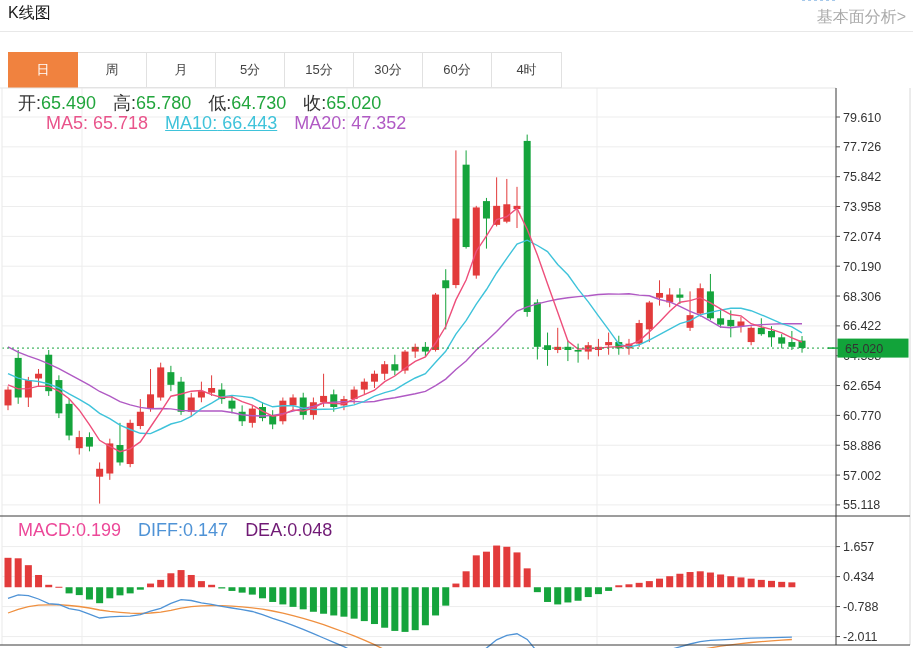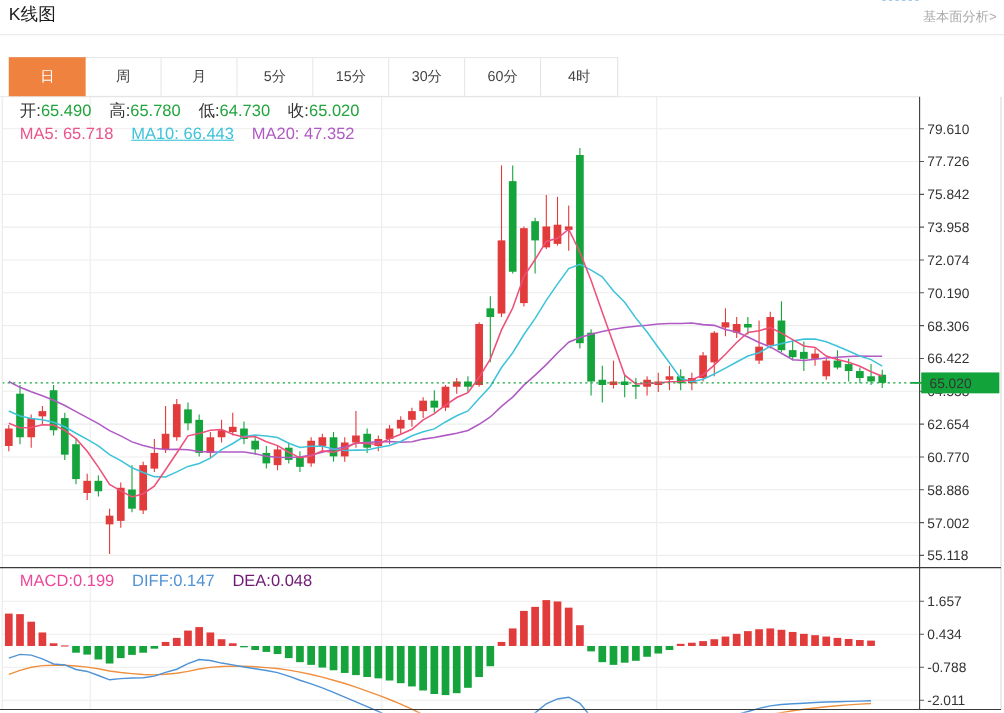--- a/index.html
+++ b/index.html
@@ -1,32 +1,32 @@
 <!DOCTYPE html>
 <html><head>
 <meta charset="utf-8">
 <style>
   html,body{margin:0;padding:0;background:#fff;}
   body{width:913px;height:648px;position:relative;overflow:hidden;
        font-family:"Liberation Sans","DejaVu Sans",sans-serif;-webkit-font-smoothing:antialiased;}
   .hdr-title{position:absolute;left:8px;top:3px;font-size:16px;font-weight:normal;color:#1a1a1a;}
-  .hdr-link{position:absolute;right:7px;top:7px;font-size:12px;color:#aaa;cursor:pointer;}
+  .hdr-link{position:absolute;right:7px;top:7px;font-size:16px;color:#aaa;cursor:pointer;}
   .hdr-rule{position:absolute;left:0;top:31px;width:913px;height:1px;background:#e8e8e8;}
   .tabbar{position:absolute;left:8px;top:52px;display:flex;border:1px solid #e1e1e1;box-sizing:border-box;height:36px;}
   .tab{width:69px;height:34px;line-height:34px;text-align:center;font-size:13px;color:#444;
        border-right:1px solid #e1e1e1;background:#fff;cursor:pointer;box-sizing:border-box;}
   .tab:last-child{border-right:none;}
   .tab.active{background:#f0823f;color:#fff;margin:-1px 0 -1px -1px;height:36px;line-height:36px;width:70px;border-right:none;}
-  .inforow{position:absolute;left:18px;font-size:15px;white-space:nowrap;z-index:3;}
+  .inforow{position:absolute;left:18px;font-size:18px;white-space:nowrap;z-index:3;}
   .inforow .lab{color:#333;}
   .inforow .grp{margin-right:12px;}
   #ohlc-row{top:91px;}
   #ma-row{top:113px;}
   #macd-row{top:520px;}
-  .v-green{color:#21a53c;} .v-ma5{color:#e9548b;} .v-ma10{color:#3fc3da;text-decoration:underline;} .v-ma20{color:#b05ac4;}
+  .v-green{color:#21a53c;} .v-ma5{color:#e9548b;margin-left:28px;} .v-ma10{color:#3fc3da;text-decoration:underline;} .v-ma20{color:#b05ac4;}
   .v-macd{color:#ec4899;} .v-diff{color:#4f93d6;} .v-dea{color:#701a75;}
   #chart-svg{position:absolute;left:0;top:0;z-index:1;}
   #chart-svg text{font-family:"Liberation Sans","DejaVu Sans",sans-serif;font-size:12.5px;fill:#333;}
 </style>
 </head>
 <body>
 
 <div class="hdr-title">K线图</div>
 <div class="hdr-link">基本面分析&gt;</div>
 <div class="hdr-rule"></div>

